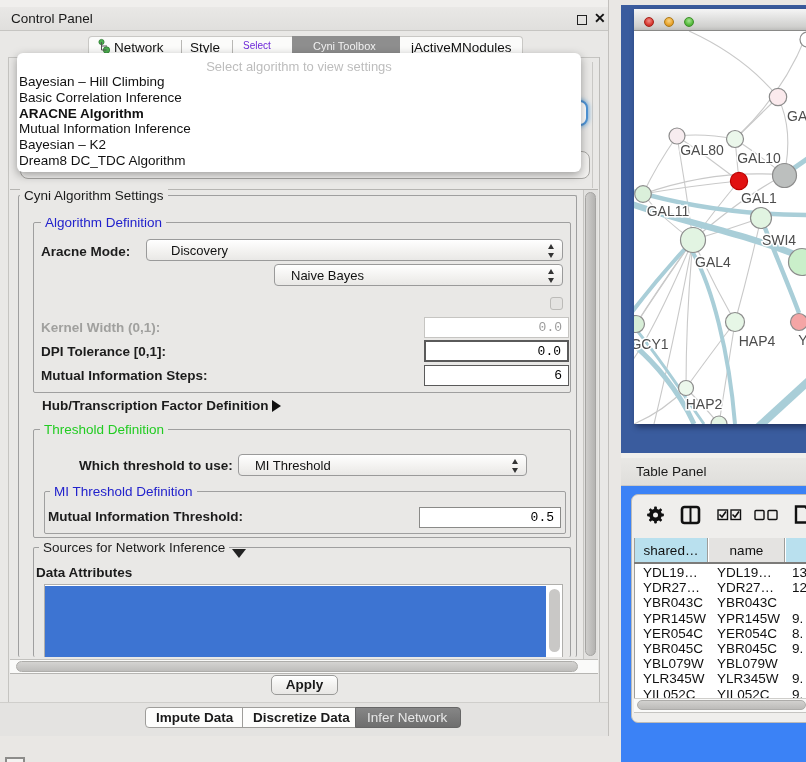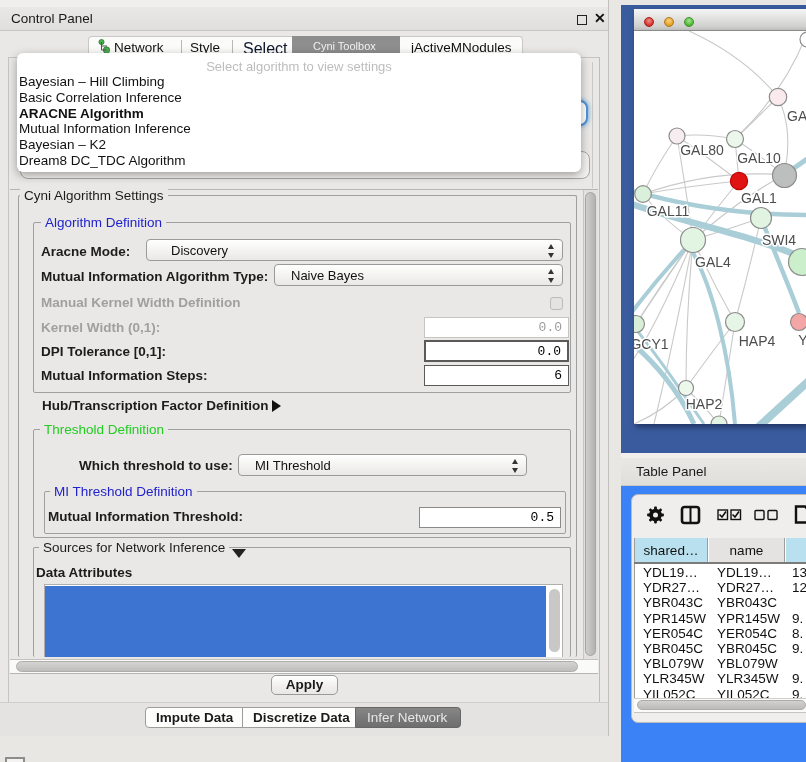--- a/index.html
+++ b/index.html
@@ -35,21 +35,21 @@
   <div class="abs" style="left:232px;top:40px;width:1px;height:14px;background:#b9b8b5;"></div>
   <div class="abs" style="left:97px;top:38px;width:15px;height:17px;">
     <svg width="15" height="17">
           <circle cx="4.5" cy="4" r="2.6" fill="#4caf50" stroke="#2e7d32" stroke-width="0.8"></circle>
           <circle cx="9.5" cy="12" r="3.2" fill="#4caf50" stroke="#2e7d32" stroke-width="0.8"></circle>
           <path d="M4.5,4 L4.5,12 L9.5,12 M4.5,8 L10,8" stroke="#555" stroke-width="1" fill="none"></path>
         </svg>
   </div>
   <div class="abs" style="left:114px;top:40px;font-size:13.5px;color:#111;">Network</div>
   <div class="abs" style="left:190px;top:40px;font-size:13.5px;color:#111;">Style</div>
-  <div class="abs" style="left:243px;top:40px;font-size:16px;color:#0f172a;text-align:center;">Select</div>
+  <div class="abs" style="left:243px;top:40px;font-size:10px;color:#6d28d9;text-align:center;">Select</div>
   <div class="abs" style="left:313px;top:40px;font-size:11px;color:#f2f2f2;">Cyni Toolbox</div>
   <div class="abs" style="left:411px;top:40px;font-size:13.5px;color:#111;">jActiveMNodules</div>
 
   <div class="abs" style="left:8px;top:57px;width:592px;height:674px;border:1px solid #c5c4c1;background:#e9e8e6;"></div>
 
   <div class="abs" style="left:592px;top:62px;width:1px;height:126px;background:#c9c8c5;"></div>
   <div class="abs" style="left:25px;top:100px;width:563px;height:26px;background:#fff;border:2px solid #4f94d6;border-radius:8px;box-shadow:0 0 4px 1px rgba(90,160,220,0.75);"></div>
   <div class="abs" style="left:20px;top:151px;width:570px;height:28px;background:#f2f1ef;border:1px solid #a8a7a4;border-radius:8px;"></div>
 
   <div class="abs" style="left:599px;top:57px;width:1px;height:674px;background:#bdbcb9;"></div>
@@ -61,27 +61,25 @@
 
   <div class="grp" style="left:33px;top:222px;width:538px;height:171px;"></div>
   <div class="grplab" style="left:41px;top:216px;color:#2222cc;">Algorithm Definition</div>
 
   <div class="blab" style="left:41px;top:245px;">Aracne Mode:</div>
   <div class="combo" style="left:146px;top:239px;width:417px;height:22px;">
         <span class="ct" style="left:24px;">Discovery</span>
         <span class="spin"></span>
       </div>
 
-  <div class="blab" style="left:41px;top:270px;">Mutual Information Algorithm Type:</div>
   <div class="combo" style="left:274px;top:264px;width:289px;height:22px;">
         <span class="ct" style="left:16px;">Naive Bayes</span>
         <span class="spin"></span>
       </div>
 
-  <div class="blab" style="left:41px;top:296px;color:#a0a09e;">Manual Kernel Width Definition</div>
   <div class="abs" style="left:550px;top:297px;width:13px;height:13px;background:#e4e3e1;border:1px solid #bcbbb8;border-radius:3px;"></div>
 
   <div class="blab" style="left:41px;top:321px;color:#a0a09e;">Kernel Width (0,1):</div>
   <div class="fld" style="left:424px;top:317px;width:145px;height:21px;border:1px solid #c6c5c2;color:#9c9c9c;padding:2px 6px 0 0;">0.0</div>
 
   <div class="blab" style="left:41px;top:345px;">DPI Tolerance [0,1]:</div>
   <div class="fld" style="left:424px;top:340px;width:145px;height:22px;border:2px solid #5a5a5a;padding:2px 6px 0 0;">0.0</div>
 
   <div class="blab" style="left:41px;top:369px;">Mutual Information Steps:</div>
   <div class="fld" style="left:424px;top:365px;width:145px;height:21px;border:1.5px solid #5a5a5a;padding:2px 6px 0 0;">6</div>

